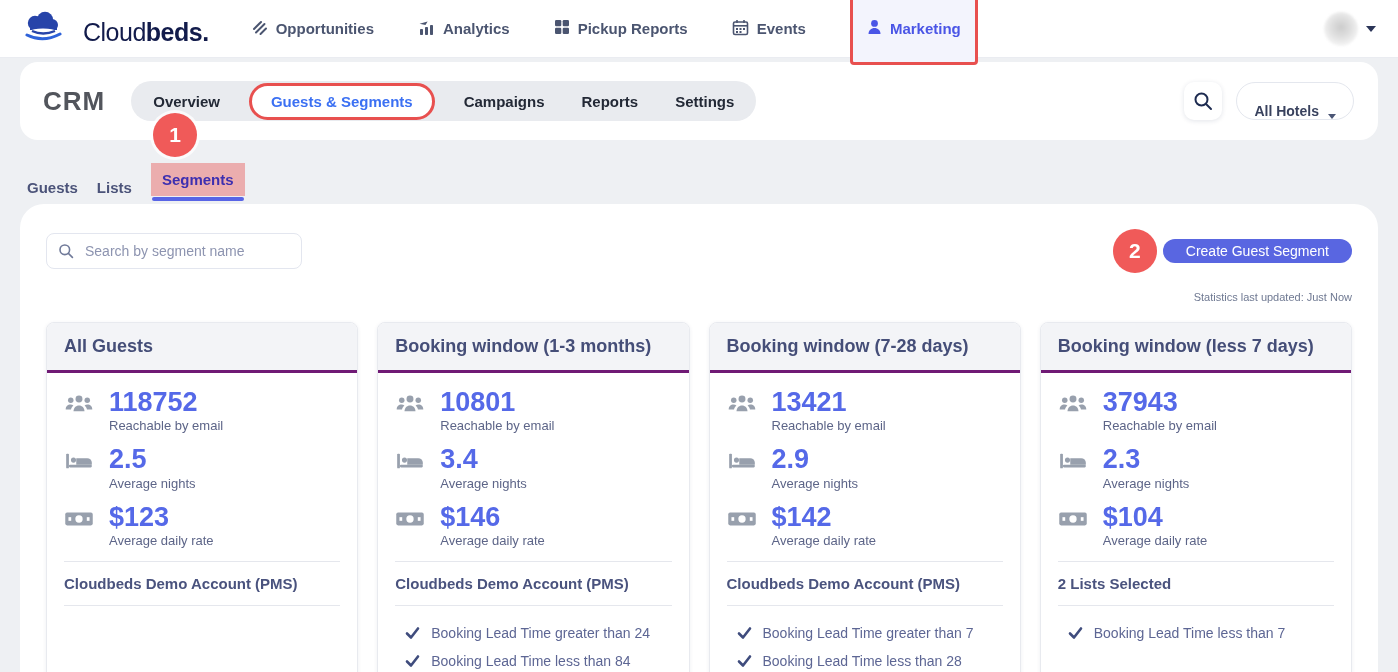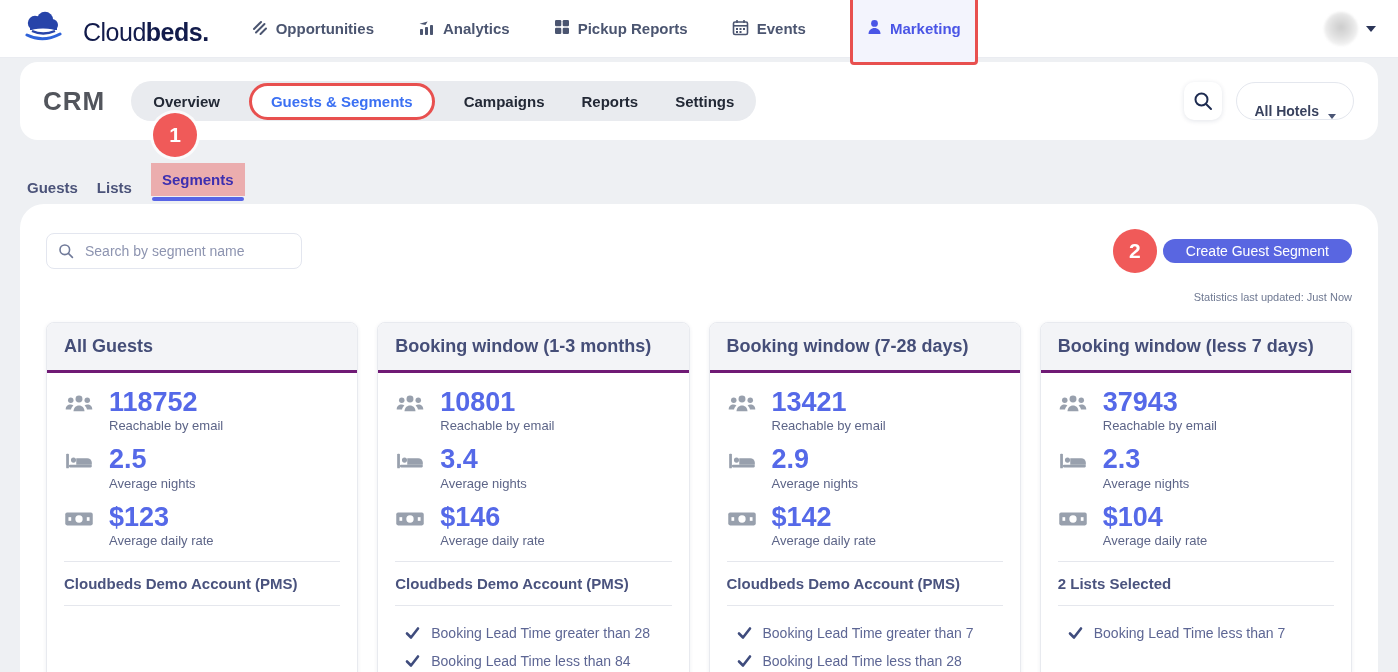--- a/index.html
+++ b/index.html
@@ -376,21 +376,21 @@
           </div>
         </div>
         <div class="card-divider"></div>
         <div class="card-source">Cloudbeds Demo Account (PMS)</div>
         <div class="card-divider"></div>
         <div class="criteria">
           <div class="criterion">
             <svg width="15" height="14" viewBox="0 0 15 14">
                 <path d="M2 7.5 L6 11.5 L13 2.5" stroke="#3f4c7d" stroke-width="2.6" fill="none" stroke-linecap="round" stroke-linejoin="round"></path>
               </svg>
-            <span>Booking Lead Time greater than 28</span>
+            <span>Booking Lead Time greater than 24</span>
           </div>
           <div class="criterion">
             <svg width="15" height="14" viewBox="0 0 15 14">
                 <path d="M2 7.5 L6 11.5 L13 2.5" stroke="#3f4c7d" stroke-width="2.6" fill="none" stroke-linecap="round" stroke-linejoin="round"></path>
               </svg>
             <span>Booking Lead Time less than 84</span>
           </div>
         </div>
       </div>
     </article>

